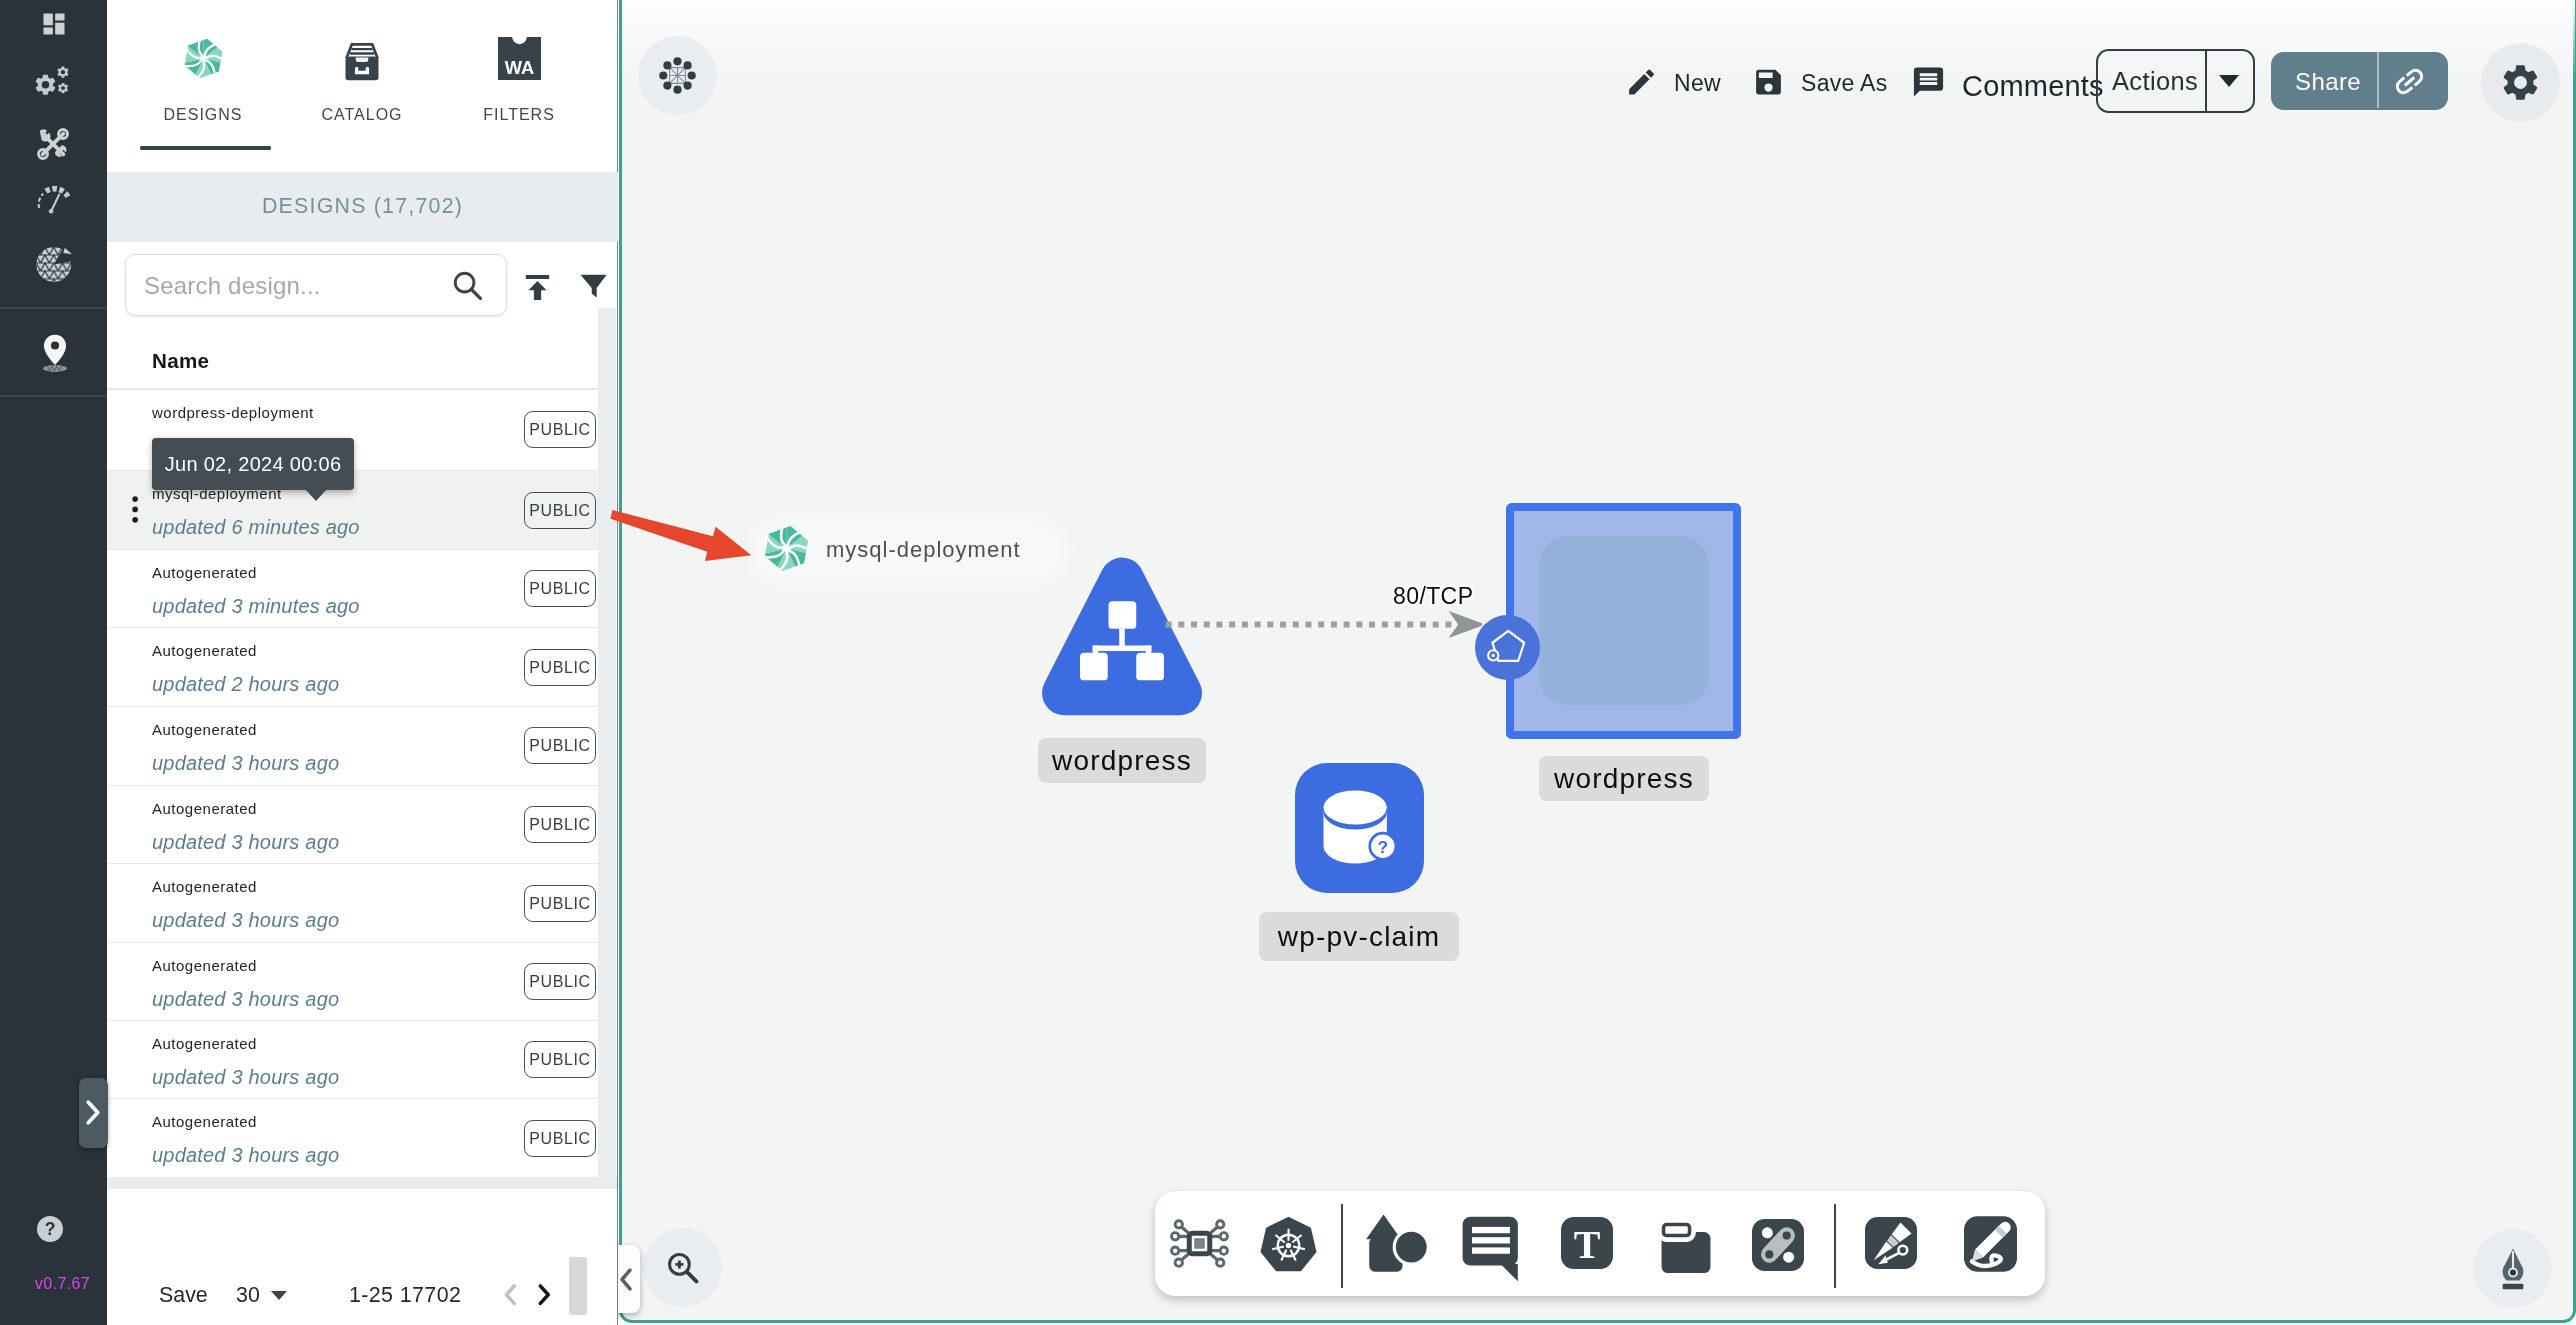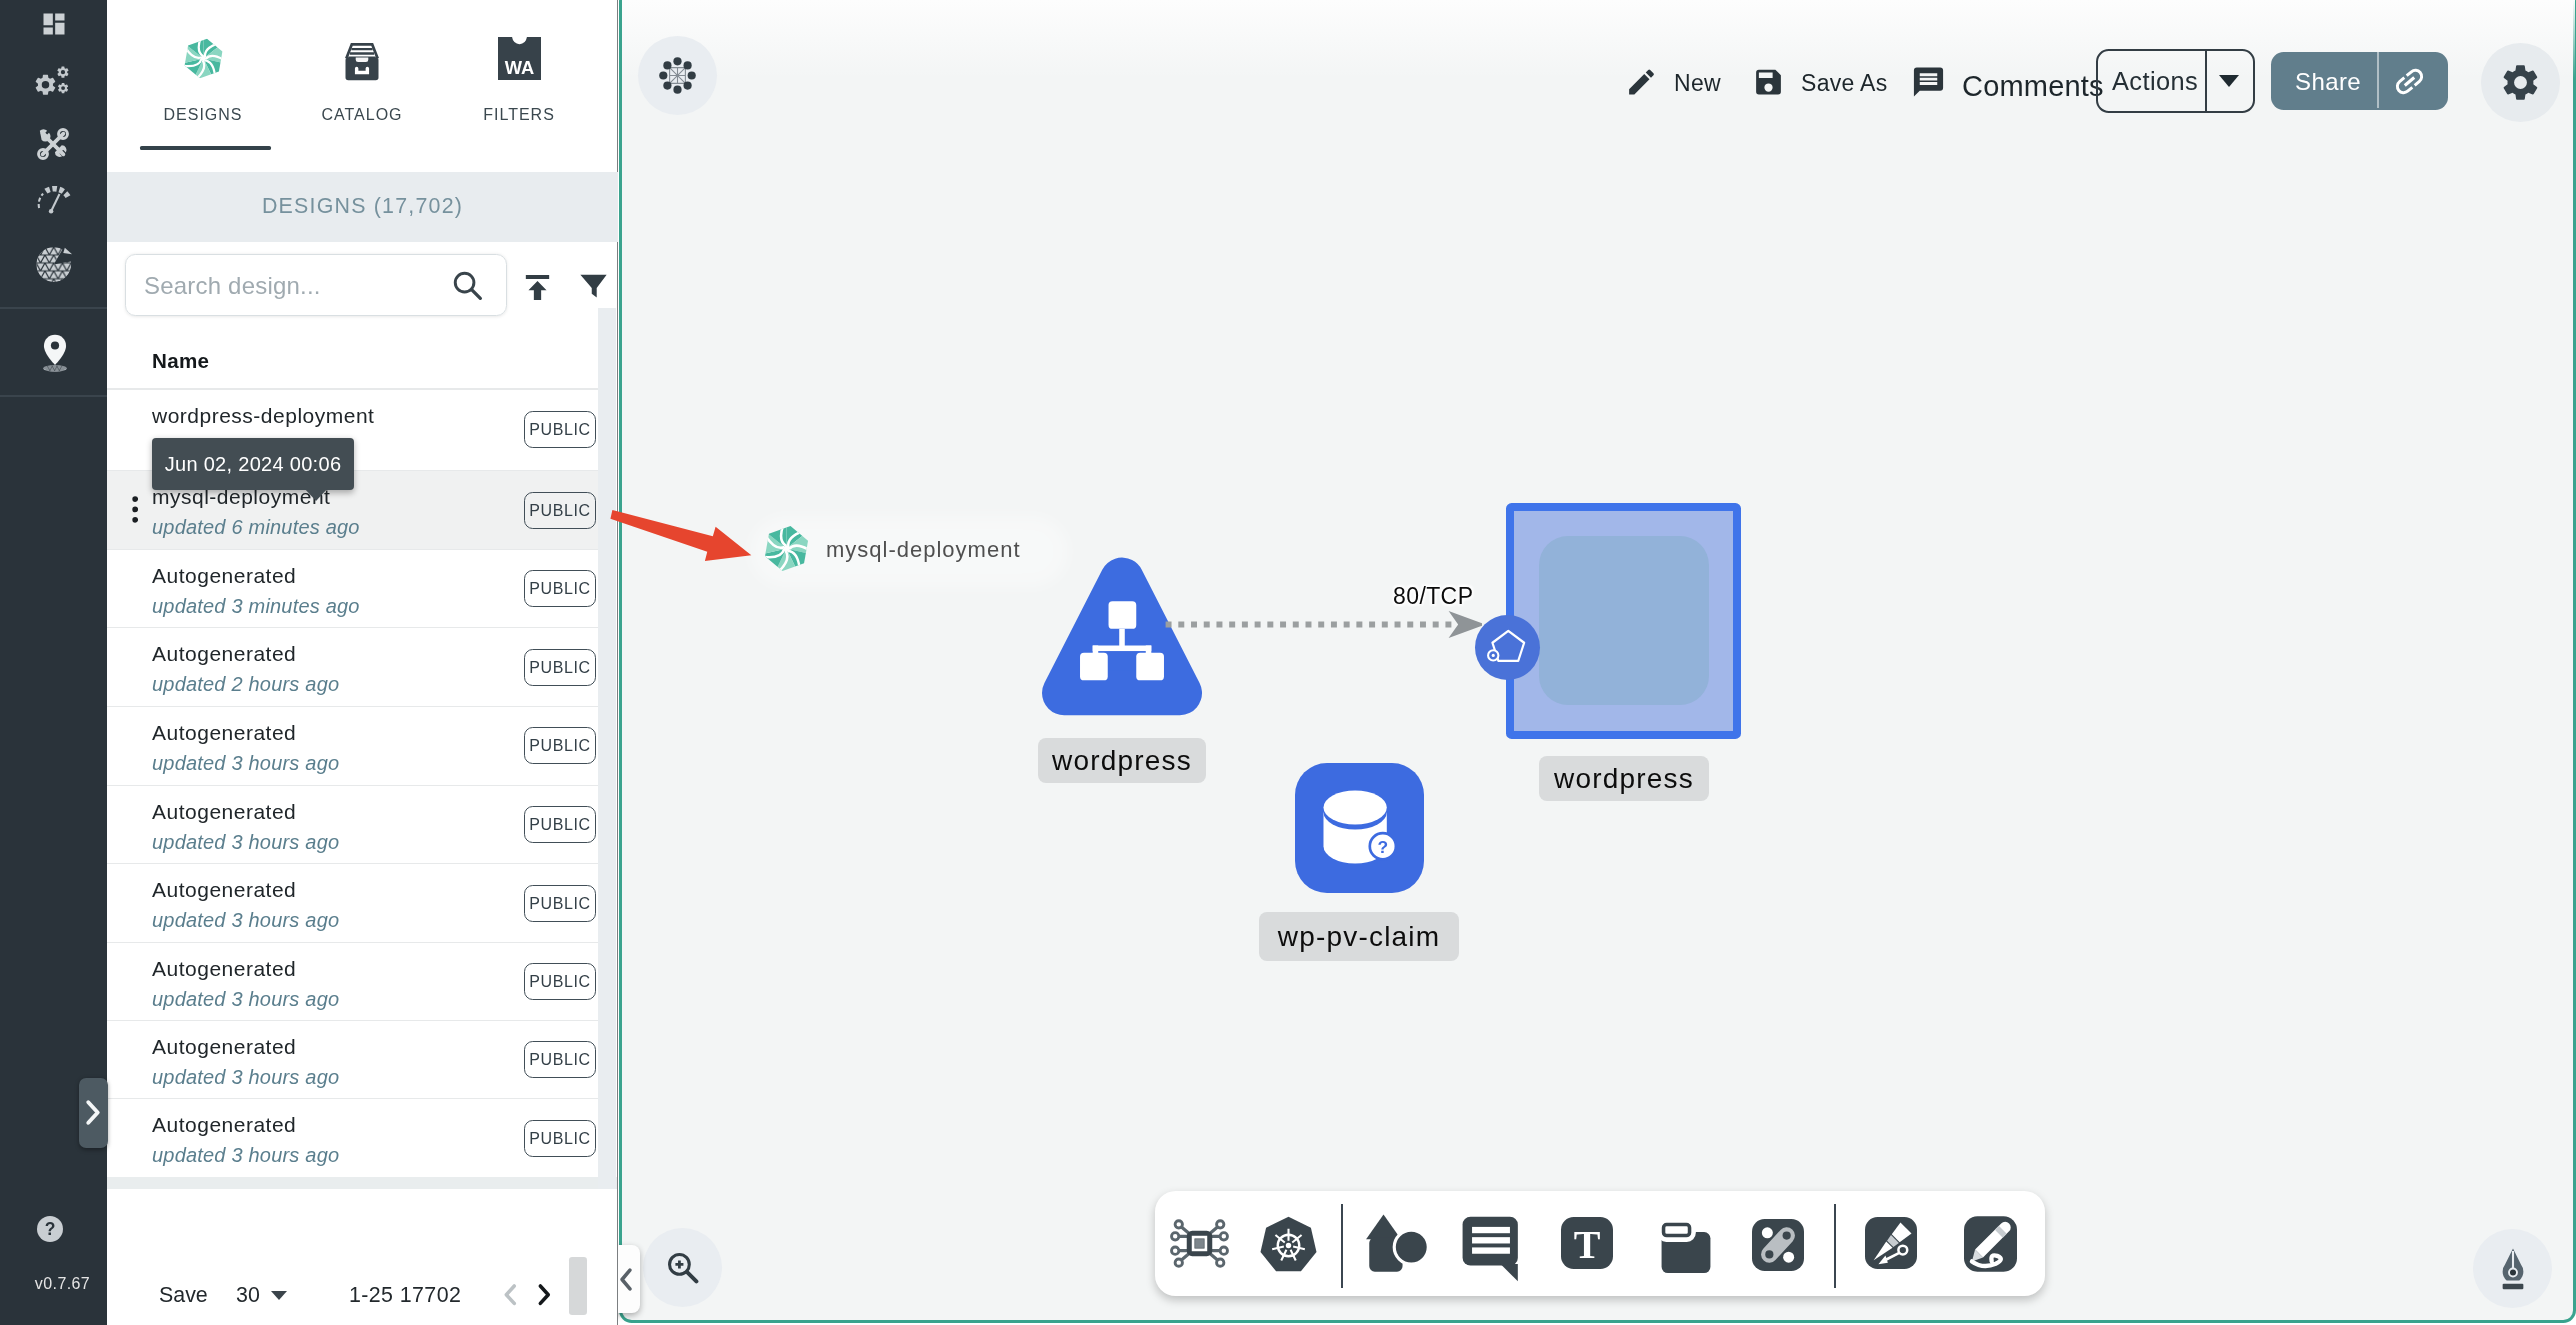--- a/index.html
+++ b/index.html
@@ -24,21 +24,21 @@
 
   #arrowOverlay { position:absolute; left:0; top:0; z-index:6; pointer-events:none; }
 
   .fab { position:absolute; border-radius:50%; background:#e9edf1;
     display:flex; align-items:center; justify-content:center; }
 
   .chip-label { position:absolute; background:#d9dbdc; border-radius:8px;
     display:flex; align-items:center; justify-content:center;
     color:#0d0d0d; letter-spacing:1.2px; }
 
-  .rowname { position:absolute; font-size:21px; color:#20262a; letter-spacing:0.5px; }
+  .rowname { position:absolute; font-size:15px; color:#20262a; letter-spacing:0.5px; }
   .rowsub  { position:absolute; font-size:20px; font-style:italic; color:#5a7e8d; letter-spacing:0.2px; }
   .rowline { position:absolute; left:107px; width:492px; height:0;
     border-top:1.6px solid #e7e9ea; }
   .pubchip { position:absolute; left:524px; width:72px; height:37px;
     border:1.6px solid #414e57; border-radius:8.7px; color:#333f47;
     font-size:16px; letter-spacing:0.6px; display:flex; align-items:center; justify-content:center; }
   .tablabel { position:absolute; font-size:16px; letter-spacing:1px; color:#3b484f;
     transform:translateX(-50%); }
 </style>
 </head>
@@ -439,19 +439,19 @@
       </g>
     </svg>
     <div class="abs" style="left:0;top:395px;width:107px;height:1.6px;background:#3a444c"></div>
 
     <div class="abs" style="left:79px;top:1078px;width:29px;height:70px;background:#4d5a62;border-radius:7.1px;box-shadow:0 1.6px 4px rgba(0,0,0,.35)"></div>
     <svg class="abs" style="left:82px;top:1099px" width="22" height="27" viewBox="0 0 28 34">
       <path d="M8 4 L20 17 L8 30" stroke="#f4f6f7" stroke-width="5" fill="none" stroke-linecap="round" stroke-linejoin="round"></path>
     </svg>
 
     <div class="abs" style="left:37px;top:1216px;width:26px;height:26px;border-radius:50%;background:#c9ced2;color:#2a333a;font-size:17.5px;font-weight:bold;display:flex;align-items:center;justify-content:center">?</div>
-    <div class="abs" style="left:0;top:1275px;width:125px;text-align:center;color:#e5e5e5;font-size:16px;letter-spacing:0.4px">v0.7.67</div>
+    <div class="abs" style="left:0;top:1275px;width:125px;text-align:center;color:#d946ef;font-size:16px;letter-spacing:0.4px">v0.7.67</div>
   </div>
   <svg id="arrowOverlay" width="2576" height="1325" viewBox="0 0 3244 1669">
     <polygon points="771,642.5 897.5,675.5 901,663.5 946,699.5 887.5,706.5 890.5,695 768.5,653.5" fill="#e6452e"></polygon>
   </svg>
 </div>
 
 
 </body></html>

